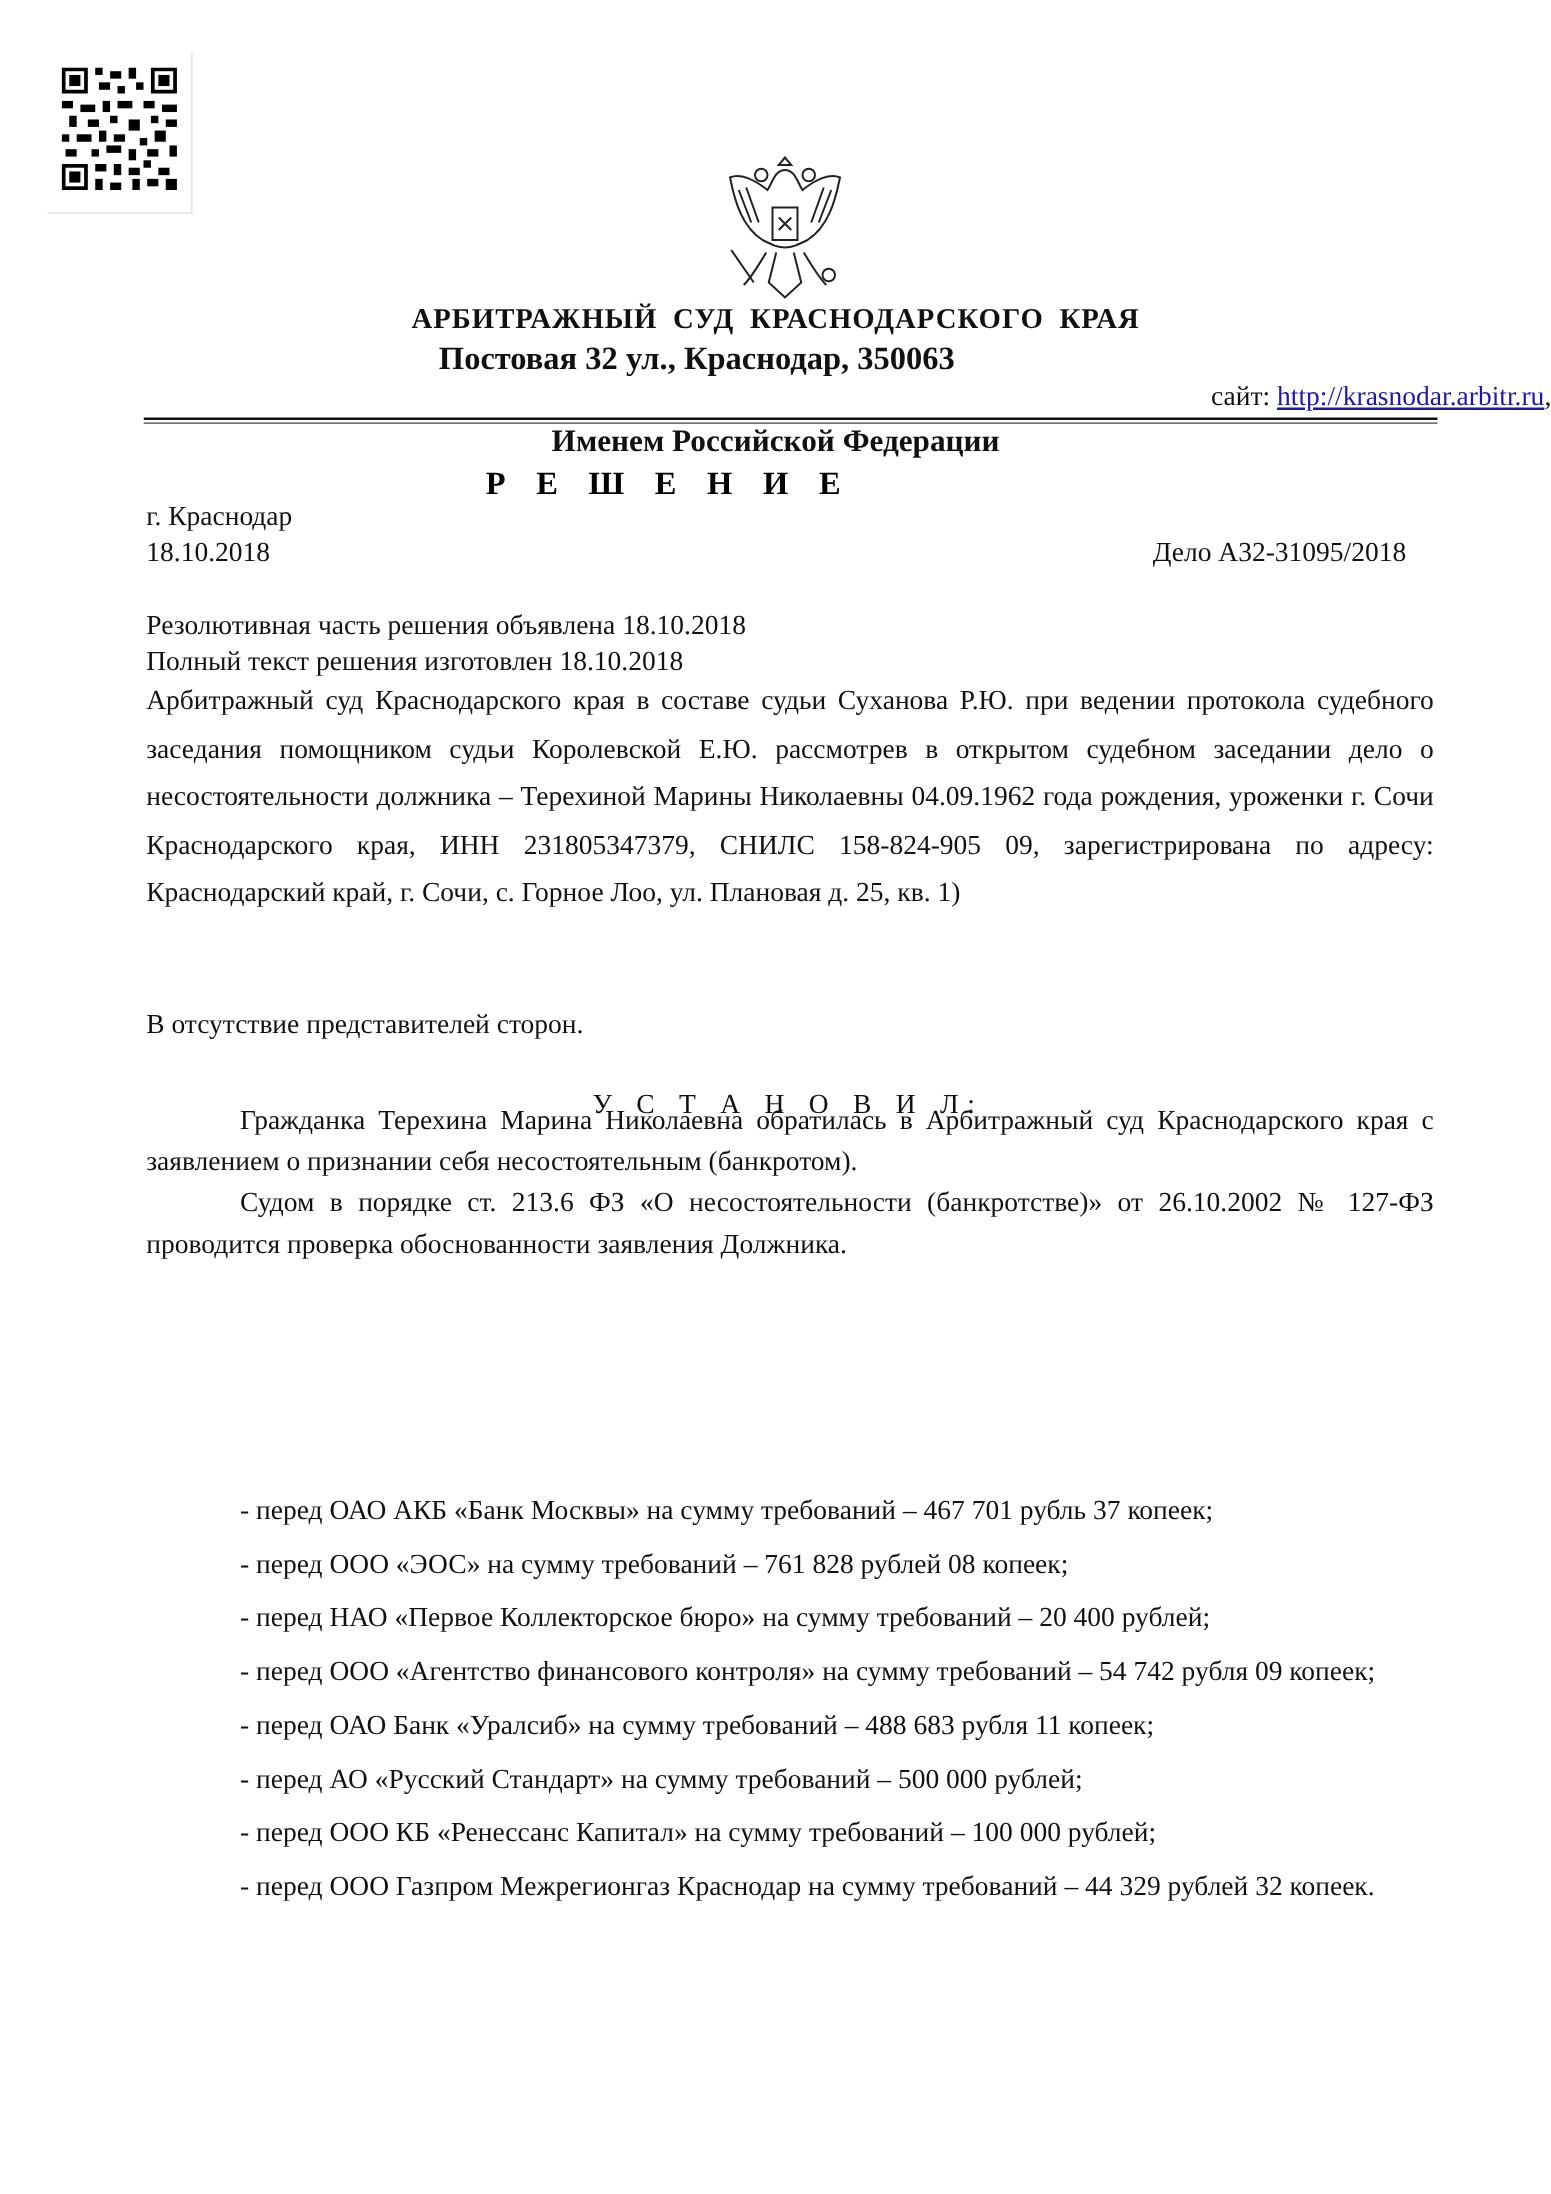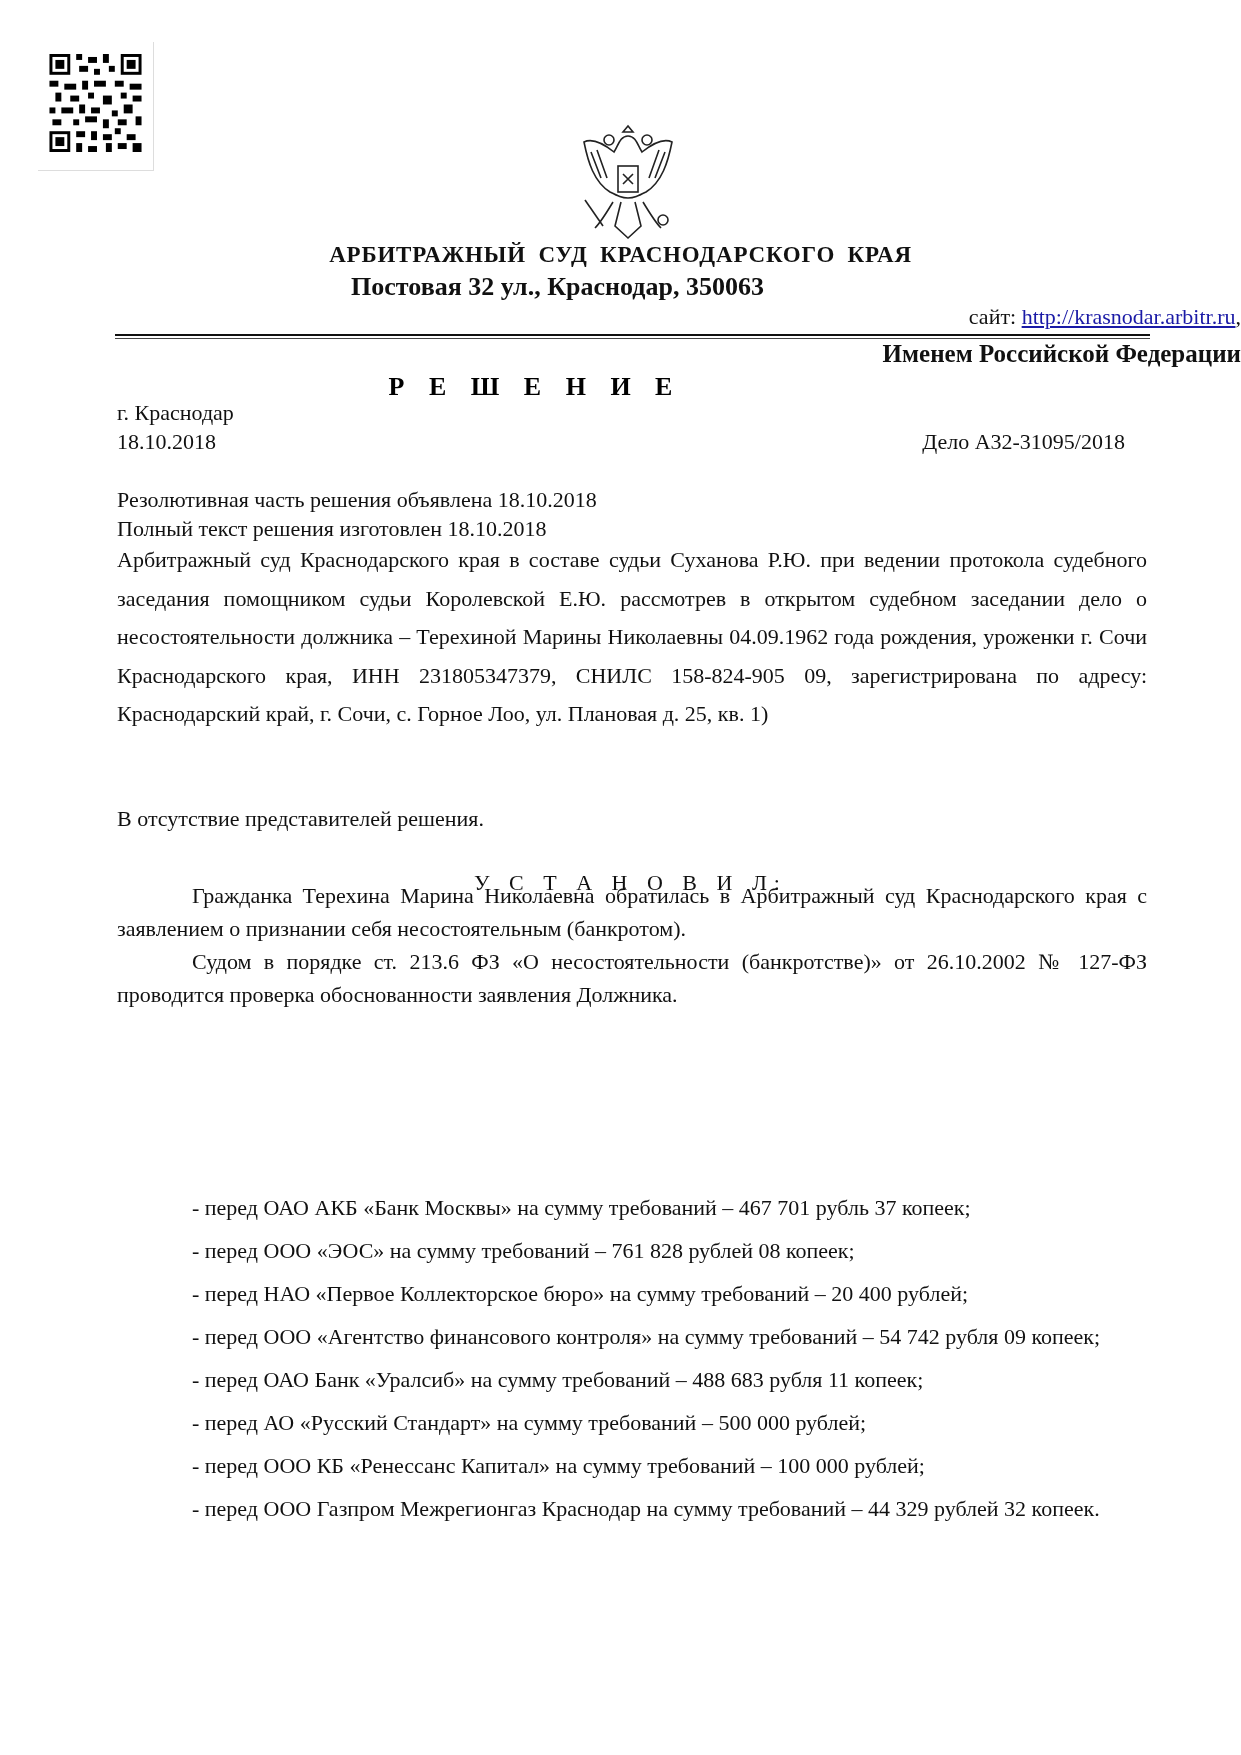--- a/index.html
+++ b/index.html
@@ -22,21 +22,21 @@
     font-weight: bold; font-size: 26px;
   }
   .header-site {
     position: absolute; left: 0; width: 1241px; top: 304px; text-align: right;
     font-size: 22px;
   }
   .header-site a { color: #1a1aa6; text-decoration: underline; }
   .rule { position: absolute; left: 115px; width: 1035px; top: 334px; height: 0; border-top: 2.5px solid #111; }
   .rule2 { position: absolute; left: 115px; width: 1035px; top: 338px; height: 0; border-top: 1px solid #444; }
   .name-rf {
-    position: absolute; left: 0; width: 1241px; top: 340px; text-align: right;
+    position: absolute; left: 0; width: 1241px; top: 340px; text-align: center;
     font-weight: bold; font-size: 25px;
   }
   .reshenie {
     position: absolute; left: 0; width: 1070px; top: 372px; text-align: center;
     font-weight: bold; font-size: 26px; letter-spacing: 9px; color: #000000;
   }
   .txt { position: absolute; font-size: 22px; white-space: nowrap; }
   .just {
     position: absolute; left: 117px; width: 1030px; font-size: 22px; line-height: 38.5px;
     text-align: justify;
@@ -144,21 +144,21 @@
 <div class="txt" style="left:117px; top:400px;">г. Краснодар</div>
 <div class="txt" style="left:117px; top:429px;">18.10.2018</div>
 <div class="txt" style="right:116px; top:429px;">Дело А32-31095/2018</div>
 
 <div class="txt" style="left:117px; top:487px;">Резолютивная часть решения объявлена 18.10.2018</div>
 <div class="txt" style="left:117px; top:516px;">Полный текст решения изготовлен 18.10.2018</div>
 
 <div class="just" style="top:541px;">
   <p>Арбитражный суд Краснодарского края в составе судьи Суханова Р.Ю. при ведении протокола судебного заседания помощником судьи Королевской Е.Ю. рассмотрев в открытом судебном заседании дело о несостоятельности должника – Терехиной Марины Николаевны 04.09.1962 года рождения, уроженки г. Сочи Краснодарского края, ИНН 231805347379, СНИЛС 158-824-905 09,  зарегистрирована по адресу: Краснодарский край, г. Сочи, с. Горное Лоо, ул. Плановая д. 25, кв. 1)</p>
 </div>
-<div class="txt" style="left:117px; top:806px;">В отсутствие представителей решения.</div>
+<div class="txt" style="left:117px; top:806px;">В отсутствие представителей сторон.</div>
 
 <div class="ustanovil">У С Т А Н О В И Л:</div>
 
 <div class="just" style="top:879px; line-height:33px;">
   <p class="indent-first" style="text-indent:75px;">Гражданка Терехина Марина Николаевна обратилась в Арбитражный суд Краснодарского края с заявлением о признании себя несостоятельным (банкротом).</p>
   <p style="text-indent:75px;">Судом в порядке ст. 213.6 ФЗ «О несостоятельности (банкротстве)» от 26.10.2002 № 127-ФЗ проводится проверка обоснованности заявления Должника.</p>
 </div>
 
 <div class="creditors">
   <p class="cred-item">- перед ОАО АКБ «Банк Москвы» на сумму требований – 467 701 рубль 37 копеек;</p>

